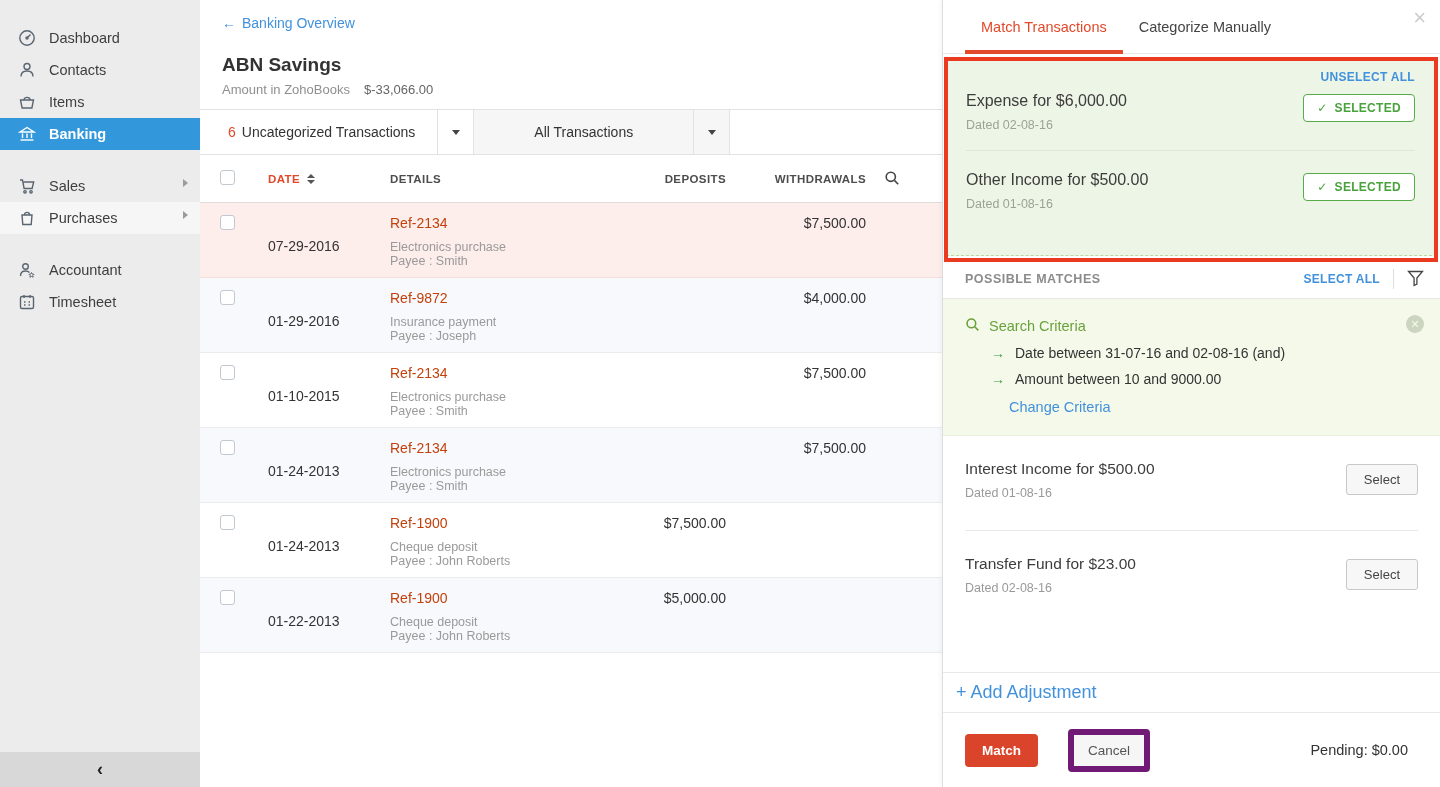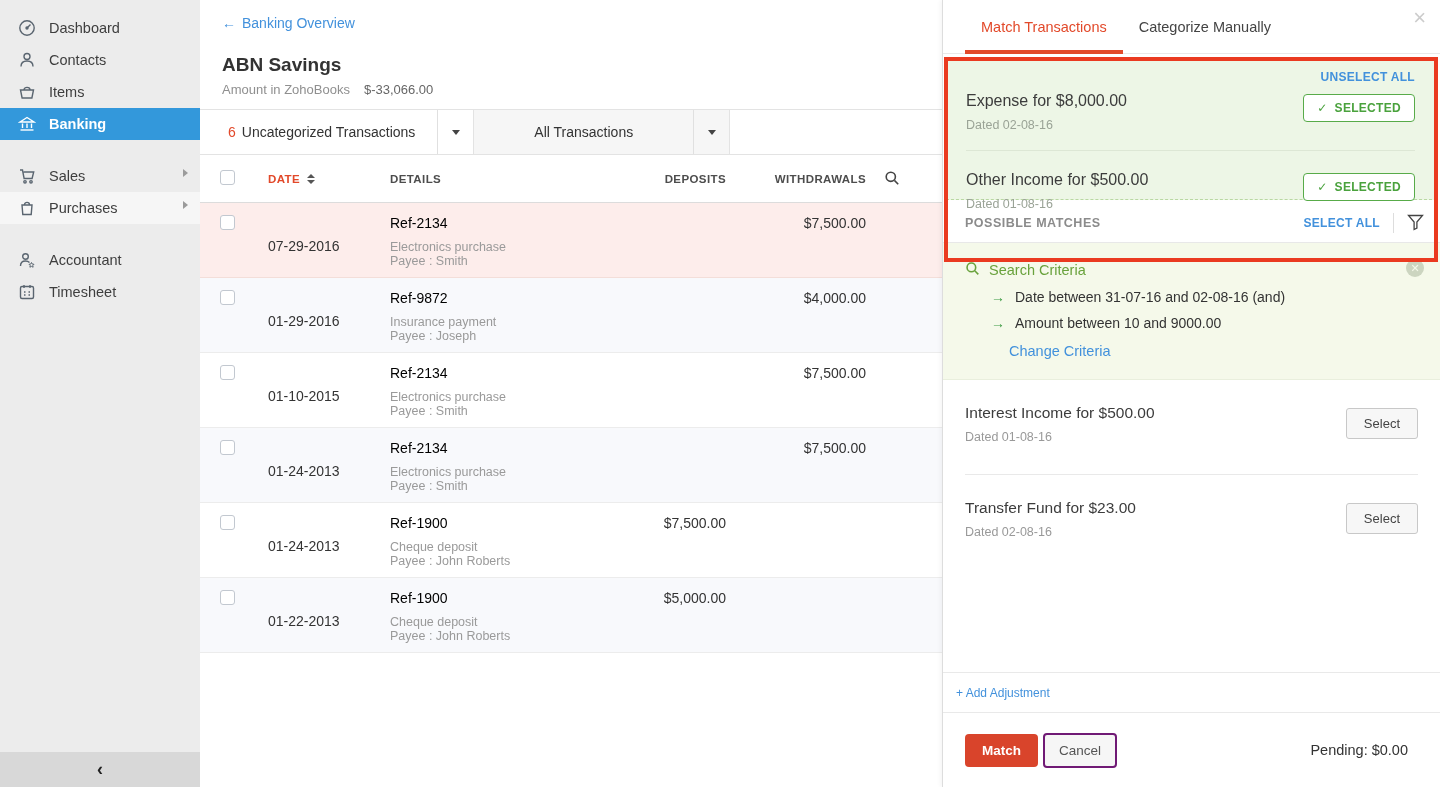--- a/index.html
+++ b/index.html
@@ -2,21 +2,21 @@
 <html><head>
 <meta charset="utf-8">
 <style>
   * { margin:0; padding:0; box-sizing:border-box; }
   html,body { width:1440px; height:787px; overflow:hidden; background:#fff;
     font-family:"Liberation Sans","DejaVu Sans",sans-serif; }
   .app { position:relative; width:1440px; height:787px; display:flex; }
 
   
   .sidebar { position:relative; width:200px; height:787px; background:#ececec; flex:none; }
-  .nav { padding-top:12px; }
+  .nav { padding-top:22px; }
   .nav-item { display:flex; align-items:center; height:32px; padding-left:18px;
     font-size:14.5px; color:#3e3e3e; cursor:pointer; position:relative; }
   .nav-item .nicon { width:18px; height:18px; margin-right:13px; flex:none; display:flex; align-items:center; justify-content:center; }
   .nav-item .nicon svg { stroke:#5a6570; fill:none; stroke-width:1.4; }
   .nav-item.active { background:#3398db; color:#fff; font-weight:bold; }
   .nav-item.active .nicon svg { stroke:#fff; }
   .nav-item.hovered { background:#f6f6f6; }
   .nav-gap { height:20px; }
   .sub-arrow { position:absolute; right:12px; top:9px; width:0; height:0;
     border-left:5px solid #9b9b9b; border-top:4px solid transparent; border-bottom:4px solid transparent; }
@@ -54,35 +54,35 @@
   .th-date { color:#e2492a; }
   .sort-glyph { display:inline-flex; flex-direction:column; gap:2px; margin-left:7px; }
   .sort-glyph i { display:block; width:0; height:0; border-left:4px solid transparent; border-right:4px solid transparent; }
   .sort-glyph .up { border-bottom:4px solid #555; }
   .sort-glyph .dn { border-top:4px solid #555; }
   .checkbox { width:15px; height:15px; border:1px solid #c2c8d0; border-radius:3px; background:#fff; display:inline-block; cursor:pointer; }
   .trow { display:flex; padding:12px 0 0 20px; height:75px; border-bottom:1px solid #ececec; background:#fff; }
   .trow.alt { background:#f8f9fc; }
   .trow.pink { background:#fdedeb; border-bottom:1px solid #f3ded9; }
   .trow .date { font-size:14px; color:#333; }
-  .trow .ref { font-size:14px; color:#000000; }
+  .trow .ref { font-size:14px; color:#c2410c; }
   .trow .desc { font-size:12.5px; color:#9a9a9a; margin-top:9px; }
   .trow .payee { font-size:12.5px; color:#9a9a9a; }
   .trow .amount { font-size:14px; color:#333; }
 
   
   .panel { position:relative; width:498px; height:787px; flex:none; background:#fff;
     border-left:1px solid #ddd; box-shadow:-2px 0 4px rgba(0,0,0,.04); }
   .panel-tabs { height:54px; display:flex; align-items:stretch; padding-left:22px; border-bottom:1px solid #e9e9e9; position:relative; }
   .ptab { display:flex; align-items:center; padding:0 16px; font-size:14.5px; color:#444; cursor:pointer; position:relative; }
   .ptab.active { color:#e2492a; }
   .ptab.active:after { content:""; position:absolute; left:0; right:0; bottom:-1px; height:4px; background:#e2492a; }
   .panel-close { position:absolute; top:8px; right:14px; font-size:22px; color:#ccc; cursor:pointer; line-height:20px; }
 
-  .selected-box { margin:3px; background:#edf6e6; border:1px dashed #b9d8a2; padding:12px 21px 4px 19px; height:143px; }
+  .selected-box { margin:3px; background:#edf6e6; border:1px dashed #b9d8a2; padding:12px 21px 4px 19px; height:199px; }
   .unselect-all { text-align:right; font-size:12px; font-weight:bold; color:#4291dc; letter-spacing:.3px; cursor:pointer; }
   .sel-item { position:relative; padding:8px 0 18px 0; }
   .sel-item + .sel-item { border-top:1px solid #dde7d5; padding-top:20px; }
   .sel-title { font-size:16px; color:#3c3c3c; }
   .sel-date { font-size:12.5px; color:#9aa396; margin-top:8px; }
   .selected-btn { position:absolute; right:0; top:10px; background:#fff; border:1px solid #58ab49; border-radius:4px;
     color:#4aa23d; font-size:12px; font-weight:bold; letter-spacing:.3px; padding:6px 13px; cursor:pointer;
     display:inline-flex; align-items:center; gap:7px; }
   .sel-item + .sel-item .selected-btn { top:22px; }
   .selected-btn .chk { font-size:12px; }
@@ -105,28 +105,28 @@
   .match-list { padding:0 22px; }
   .match-item { position:relative; padding:24px 0 30px 0; }
   .match-item + .match-item { border-top:1px solid #e9e9e9; }
   .match-title { font-size:15.5px; color:#3c3c3c; }
   .match-date { font-size:12.5px; color:#999; margin-top:8px; }
   .select-btn { position:absolute; right:0; top:28px; background:#f7f7f7; border:1px solid #c8c8c8; border-radius:3px;
     font-size:13px; color:#444; padding:7px 17px; cursor:pointer; }
 
   .adjust-row { position:absolute; left:0; right:0; top:672px; border-top:1px solid #e9e9e9; border-bottom:1px solid #e9e9e9; height:41px;
     display:flex; align-items:center; padding-left:13px; }
-  .add-adjustment { font-size:12px; color:#4291dc; cursor:pointer; }
+  .add-adjustment { font-size:18px; color:#4291dc; cursor:pointer; }
 
   .panel-footer { position:absolute; left:0; right:0; bottom:0; top:713px; background:#fff;
     display:flex; align-items:center; padding:0 32px 0 22px; }
   .btn-match { background:#d9442b; color:#fff; font-size:13.5px; font-weight:bold; border:none; border-radius:4px;
     padding:9px 17px; cursor:pointer; }
-  .btn-cancel { background:#f6f6f6; color:#555; font-size:13.5px; border:2px solid #701a75; border-radius:4px;
-    padding:8px 14px; margin-left:5px; cursor:pointer; }
+  .btn-cancel { background:#f6f6f6; color:#555; font-size:13.5px; border:6px solid #701a75; border-radius:4px;
+    padding:8px 14px; margin-left:30px; cursor:pointer; }
   .pending { margin-left:auto; font-size:14.5px; color:#333; }
 
   .annotation-box { position:absolute; left:1px; top:57px; width:494px; height:205px;
     border:4px solid #ea3a20; pointer-events:none; z-index:5; }
 </style>
 </head>
 <body>
 
 <div class="app">
 
@@ -368,21 +368,21 @@
   <div class="panel">
     <div class="panel-tabs">
       <div class="ptab active">Match Transactions</div>
       <div class="ptab">Categorize Manually</div>
       <span class="panel-close">×</span>
     </div>
 
     <div class="selected-box">
       <div class="unselect-all">UNSELECT ALL</div>
       <div class="sel-item">
-        <div class="sel-title">Expense for $8,000.00</div>
+        <div class="sel-title">Expense for $6,000.00</div>
         <div class="sel-date">Dated 02-08-16</div>
         <span class="selected-btn">
           <span class="chk">✓</span>
           <span>SELECTED</span>
         </span>
       </div>
       <div class="sel-item">
         <div class="sel-title">Other Income for $500.00</div>
         <div class="sel-date">Dated 01-08-16</div>
         <span class="selected-btn">

